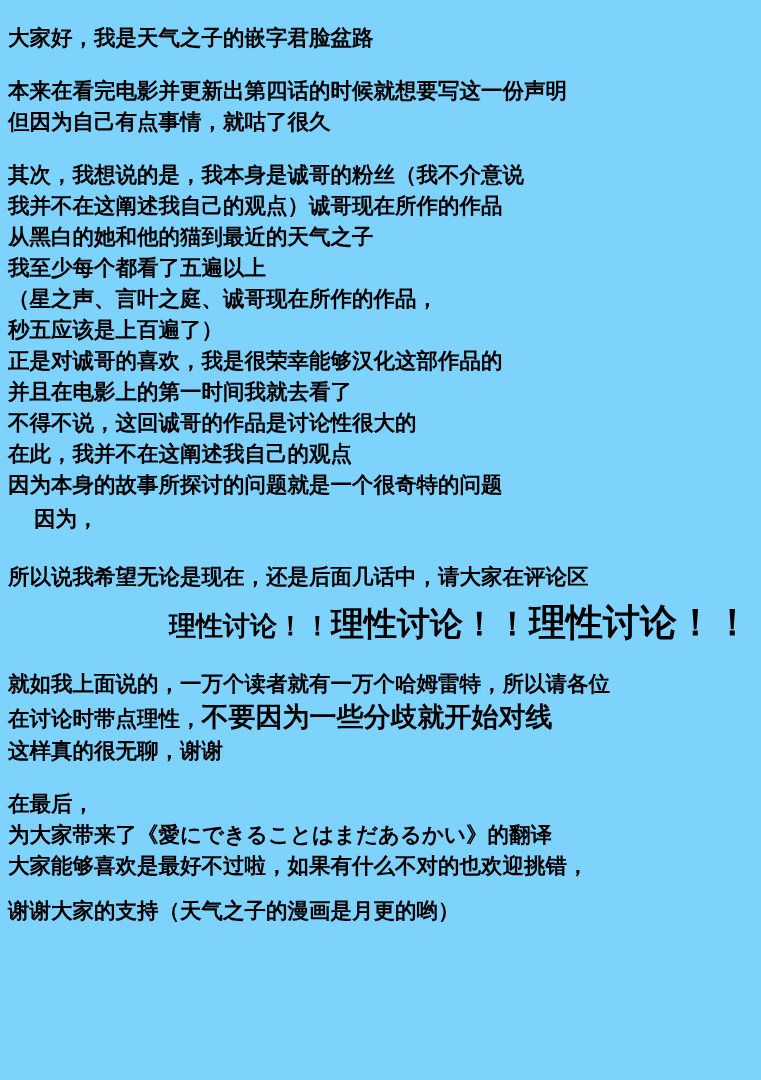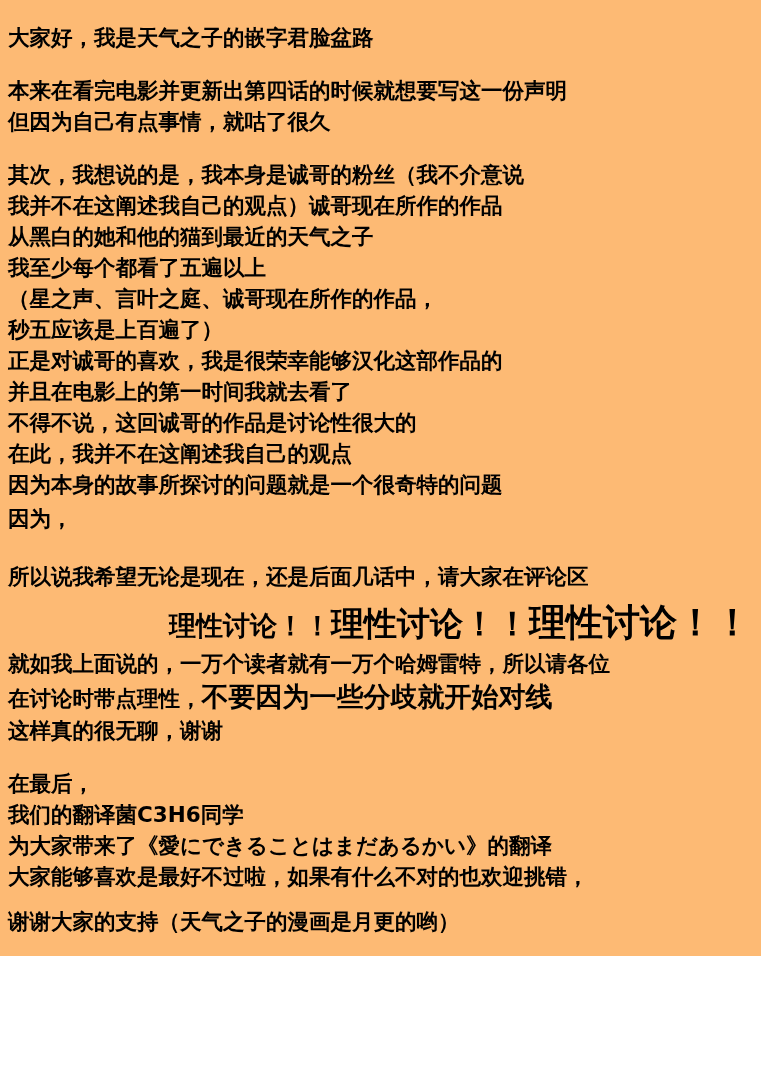--- a/index.html
+++ b/index.html
@@ -10,24 +10,24 @@
   body {
     width: 761px;
     height: 1080px;
     font-family: "DejaVu Sans", "Liberation Sans", sans-serif;
     color: #000000;
     overflow: hidden;
   }
   .page {
     position: relative;
     width: 761px;
-    height: 956px;
+    height: 1080px;
     box-sizing: border-box;
     padding: 22px 10px 10px 8px;
-    background: #fdba74;
+    background: #7dd3fc;
   }
   .line {
     font-weight: bold;
     line-height: 1.0;
     white-space: nowrap;
     letter-spacing: 0px;
   }
   
   .s-normal { font-size: 21.5px; line-height: 31px; }
 
@@ -65,47 +65,46 @@
   <div class="line s-normal">从黑白的她和他的猫到最近的天气之子</div>
   <div class="line s-normal">我至少每个都看了五遍以上</div>
   <div class="line s-normal">（星之声、言叶之庭、诚哥现在所作的作品，</div>
   <div class="line s-normal">秒五应该是上百遍了）</div>
   <div class="line s-normal">正是对诚哥的喜欢，我是很荣幸能够汉化这部作品的</div>
   <div class="line s-normal">并且在电影上的第一时间我就去看了</div>
   <div class="line s-normal">不得不说，这回诚哥的作品是讨论性很大的</div>
   <div class="line s-normal">在此，我并不在这阐述我自己的观点</div>
   <div class="line s-normal">因为本身的故事所探讨的问题就是一个很奇特的问题</div>
 
-  <div class="inline-row" style="margin-top:4px;">
+  <div class="inline-row" style="margin-top:4px;margin-left:26px;">
     <span class="a">因为，</span>
   </div>
 
   <div class="gap-lg"></div>
 
   <div class="line s-normal">所以说我希望无论是现在，还是后面几话中，请大家在评论区</div>
 
   <div class="inline-row" style="margin-top:6px;justify-content:flex-end;">
     <span class="c">理性讨论！！</span>
     <span class="d">理性讨论！！</span>
     <span class="b">理性讨论！！</span>
   </div>
 
-  <div class="line s-normal" style="margin-top:0;">就如我上面说的，一万个读者就有一万个哈姆雷特，所以请各位</div>
+  <div class="line s-normal" style="margin-top:20px;">就如我上面说的，一万个读者就有一万个哈姆雷特，所以请各位</div>
 
   <div class="inline-row">
     <span class="a">在讨论时带点理性，</span>
     <span class="c">不要因为一些分歧就开始对线</span>
   </div>
 
   <div class="line s-normal">这样真的很无聊，谢谢</div>
 
   <div class="gap-md"></div>
 
   <div class="line s-normal">在最后，</div>
-  <div class="line s-normal">我们的翻译菌C3H6同学</div>
   <div class="line s-normal">为大家带来了《愛にできることはまだあるかい》的翻译</div>
   <div class="line s-normal">大家能够喜欢是最好不过啦，如果有什么不对的也欢迎挑错，</div>
 
   <div class="gap-sm"></div>
 
   <div class="line s-normal">谢谢大家的支持（天气之子的漫画是月更的哟）</div>
 
 </div>
 
 </body></html>

